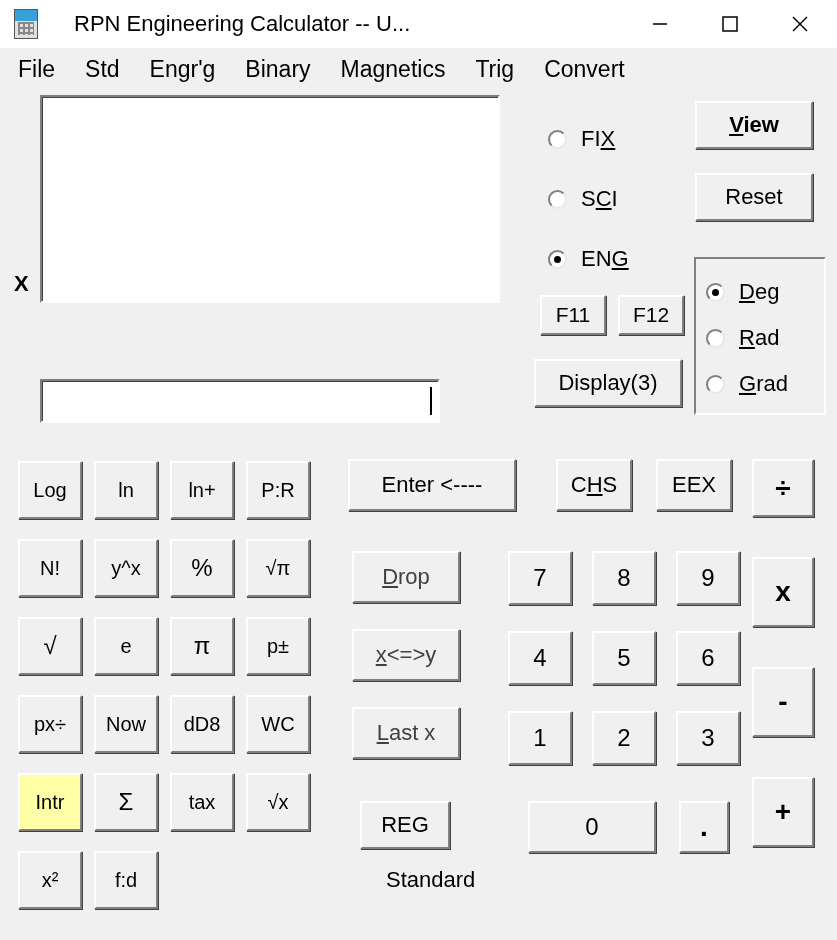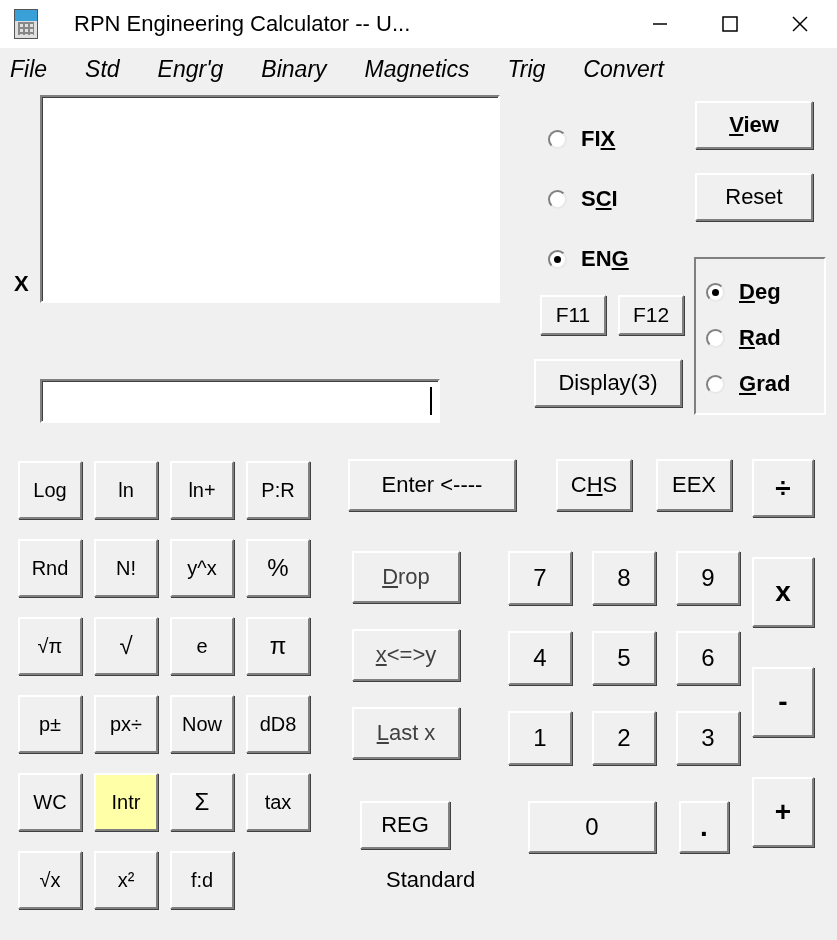--- a/index.html
+++ b/index.html
@@ -44,24 +44,23 @@
   }
   .winbtns { display: flex; gap: 0; }
   .winbtn {
     width: 70px; height: 40px;
     display: flex; align-items: center; justify-content: center;
     font-size: 20px;
   }
   .winbtn svg { stroke: #000; stroke-width: 1.5; fill: none; }
   .menubar {
     display: flex;
-    gap: 38px;
-    padding: 8px 18px 12px 10px;
+    gap: 30px;
+    padding: 8px 18px 12px 18px;
     font-size: 23px;
-    font-style: italic;
   }
   .mitem { }
   .workarea {
     position: relative;
     padding: 0 18px 18px 18px;
   }
   .stack-area {
     position: absolute;
     left: 40px; top: 0;
     width: 460px; height: 208px;
@@ -77,21 +76,21 @@
     left: 14px; top: 176px;
     font-size: 22px; font-weight: 600;
   }
   .radio-col {
     position: absolute;
     left: 548px; top: 14px;
     width: 140px;
   }
   .radio-row {
     display: flex; align-items: center; gap: 14px;
-    height: 60px; font-size: 22px; font-weight: bold;
+    height: 60px; font-size: 22px;
   }
   .radio-row.angle { height: 46px; }
   .radio {
     width: 19px; height: 19px; border-radius: 50%;
     background: #fff;
     border-top: 2px solid #808080;
     border-left: 2px solid #808080;
     border-right: 2px solid #e8e8e8;
     border-bottom: 2px solid #e8e8e8;
     display: flex; align-items:center; justify-content:center;
@@ -258,21 +257,20 @@
   <div class="input-box">
     <div class="caret"></div>
   </div>
 
   <div class="fn-grid">
     <div class="btn">Log</div>
     <div class="btn">ln</div>
     <div class="btn">ln+</div>
     <div class="btn">P:R</div>
 
-    <div class="btn">Rnd</div>
     <div class="btn">N!</div>
     <div class="btn">y^x</div>
     <div class="btn big">%</div>
 
     <div class="btn">√π</div>
     <div class="btn big">√</div>
     <div class="btn">e</div>
     <div class="btn big">π</div>
 
     <div class="btn">p±</div>

